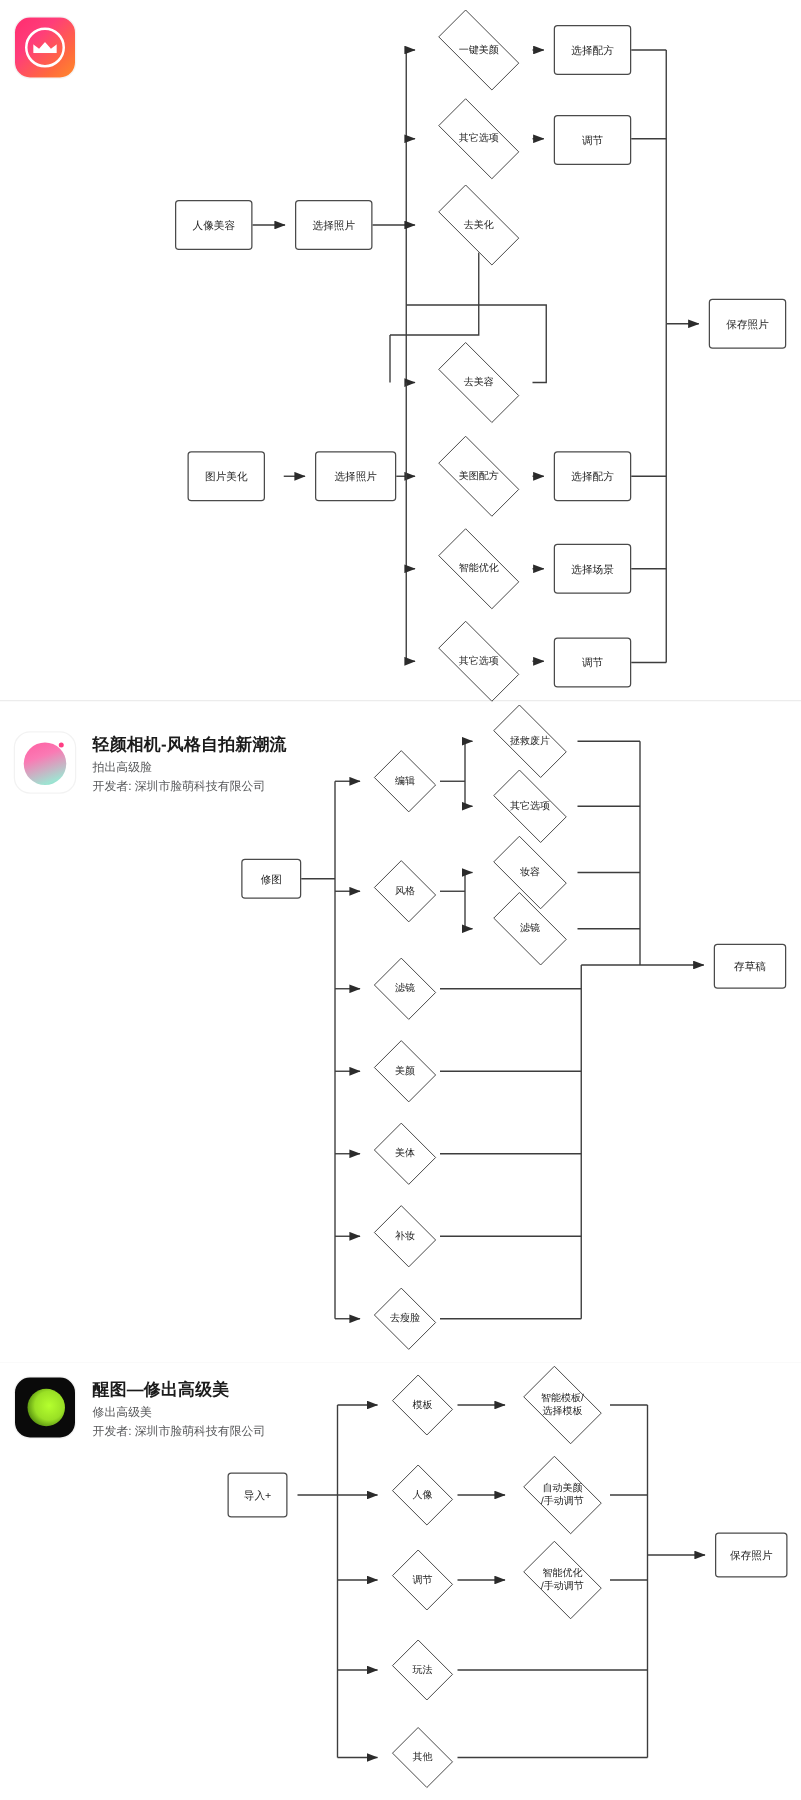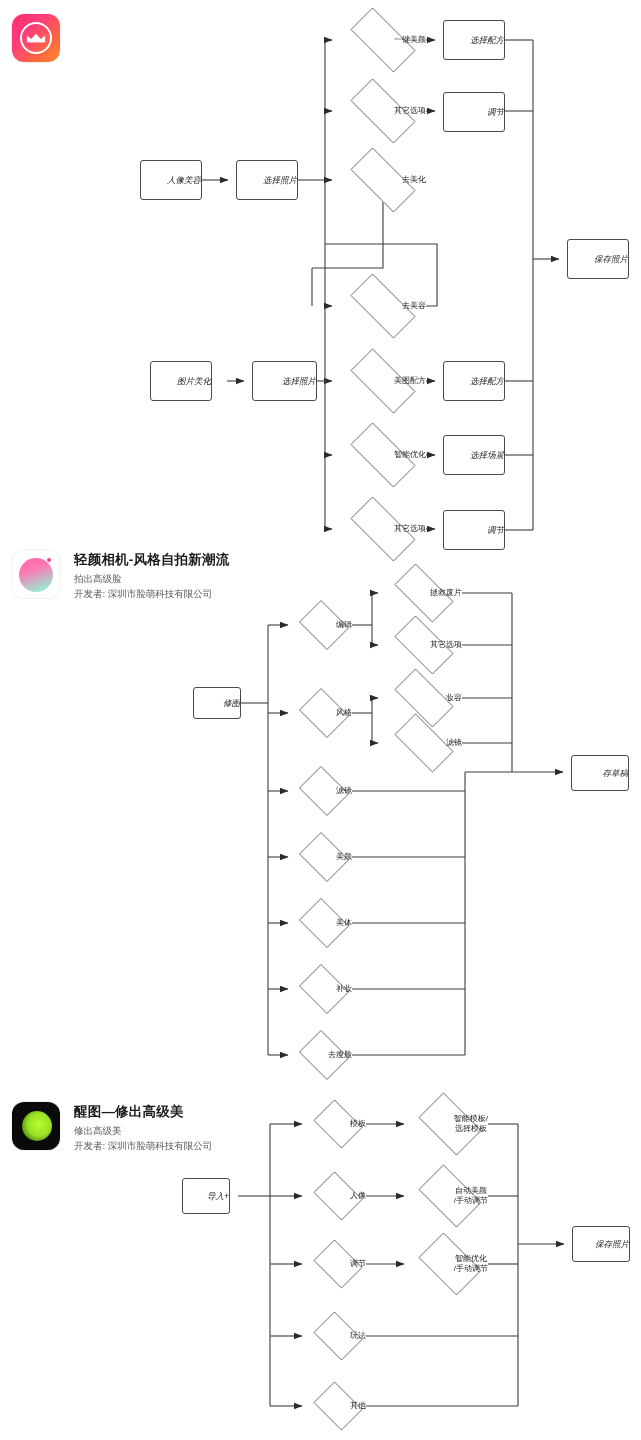--- a/index.html
+++ b/index.html
@@ -5,21 +5,21 @@
   html,body{margin:0;padding:0;}
   body{
     width:641px;height:1440px;
     background:#ffffff;
     font-family:"Liberation Sans","DejaVu Sans",sans-serif;
     position:relative;overflow:hidden;
     -webkit-font-smoothing:antialiased;
   }
   .section{position:absolute;left:0;width:641px;background:#fff;}
   #sec1{top:0;height:560px;}
-  #sec2{top:532px;height:530px;}
+  #sec2{top:568px;height:530px;}
   #sec3{top:1090px;height:350px;}
   .divider{position:absolute;left:0;width:641px;height:1px;background:#ececec;}
 
   
   .app-header{position:absolute;display:flex;align-items:flex-start;}
   .app-icon{
     width:48px;height:48px;border-radius:12px;flex:none;
     position:relative;overflow:hidden;
     box-shadow:0 0 0 1px rgba(0,0,0,0.05);
   }
@@ -62,27 +62,27 @@
     width:30px;height:30px;border-radius:50%;
     background:radial-gradient(circle at 58% 45%,#b5ff2e 0%,#9ae025 48%,#5f9a12 72%,rgba(40,70,5,0) 100%);
     filter:blur(0.4px);
   }
 
   
   .flow{position:absolute;left:0;top:0;width:641px;height:100%;}
   .flow svg{position:absolute;left:0;top:0;overflow:visible;}
   .node{
     position:absolute;box-sizing:border-box;
-    display:flex;align-items:center;justify-content:flex-end;
+    display:flex;align-items:center;justify-content:center;
     text-align:center;color:#1c1c1c;
     font-family:"Liberation Sans","DejaVu Sans",sans-serif;
   }
   .node.rect{
     border:1px solid #4a4a4a;border-radius:3px;background:#fff;
-    font-size:8.5px;line-height:11px;font-style:italic;
+    font-size:8.5px;line-height:11px;
   }
   .node.diamond{
     background:transparent;font-size:8px;line-height:10px;
   }
   .node.diamond .dshape{
     position:absolute;left:0;top:0;width:100%;height:100%;
     background:#fff;border:1px solid #3d3d3d;
     transform:rotate(45deg) scale(.707);
     box-sizing:border-box;
   }

